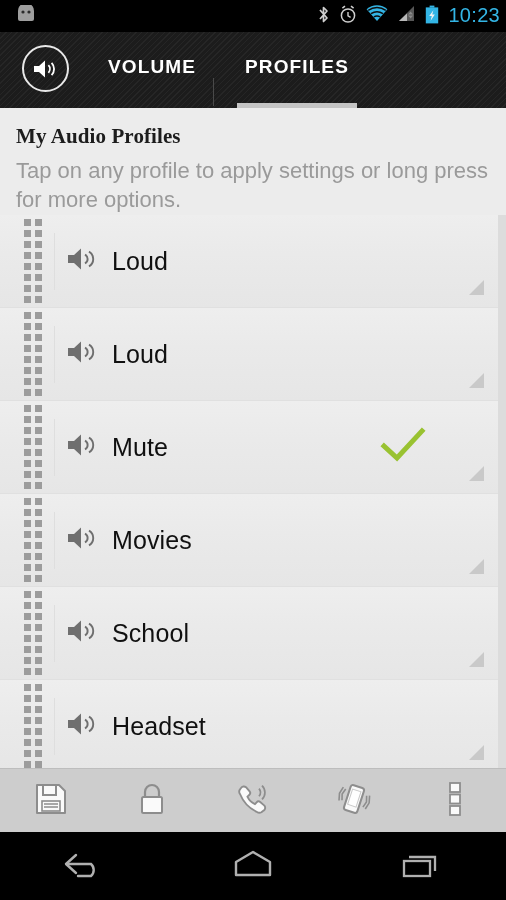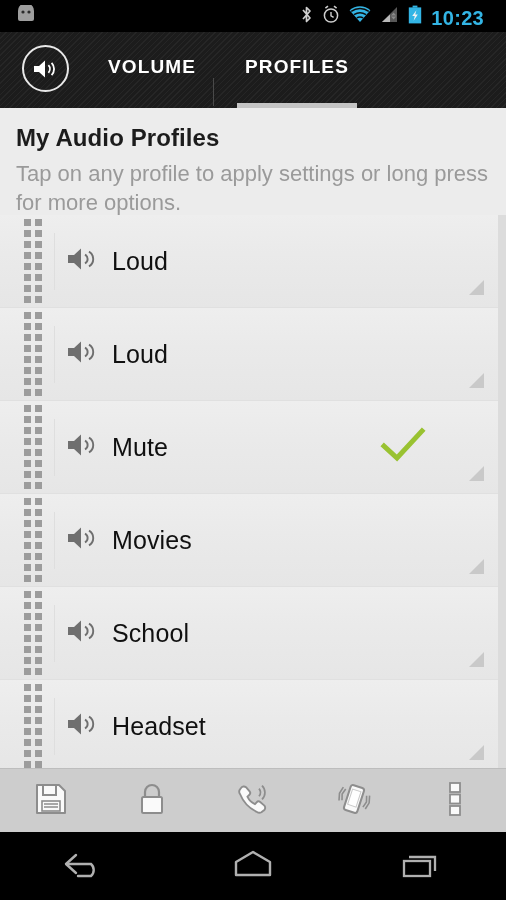--- a/index.html
+++ b/index.html
@@ -10,21 +10,21 @@
     overflow:hidden;
   }
   #screen { position:relative; width:506px; height:900px; }
 
   
   .statusbar {
     position:absolute; top:0; left:0; width:506px; height:32px;
     background:#000; display:flex; align-items:center;
   }
   .sb-left { display:flex; align-items:center; padding-left:14px; flex:1; }
-  .sb-right { display:flex; align-items:flex-end; gap:9px; padding-right:22px;font-weight:bold; }
+  .sb-right { display:flex; align-items:flex-start; gap:9px; padding-right:6px; }
   .sb-time { color:#33b5e5; font-size:20px; letter-spacing:0.3px; line-height:1;
              font-family:"Liberation Sans", sans-serif; }
   .sb-icon { display:block; }
 
   
   .actionbar {
     position:absolute; top:32px; left:0; width:506px; height:76px;
     background:#1c1c1c;
     background-image:repeating-linear-gradient(135deg,
         rgba(255,255,255,0.045) 0px, rgba(255,255,255,0.045) 1px,
@@ -53,21 +53,21 @@
     position:absolute; left:213px; top:46px; width:1px; height:28px;
     background:#4a4a4a;
   }
 
   
   .content {
     position:absolute; top:108px; left:0; width:506px; height:660px;
     background:#ececec;
   }
   .page-header { padding:16px 16px 4px 16px; }
-  .page-title { font-size:24px; font-weight:bold; color:#1c1c1c; letter-spacing:0.1px; }
+  .page-title { font-size:21px; font-weight:bold; color:#1c1c1c; letter-spacing:0.1px;font-family:Liberation Serif, serif; }
   .page-subtitle {
     font-size:22px; color:#9a9a9a; line-height:1.32; margin-top:7px;
     max-width:478px;
   }
 
   
   .profile-list {
     position:absolute; top:107px; left:0; width:498px; height:553px;
     overflow:hidden;
   }

